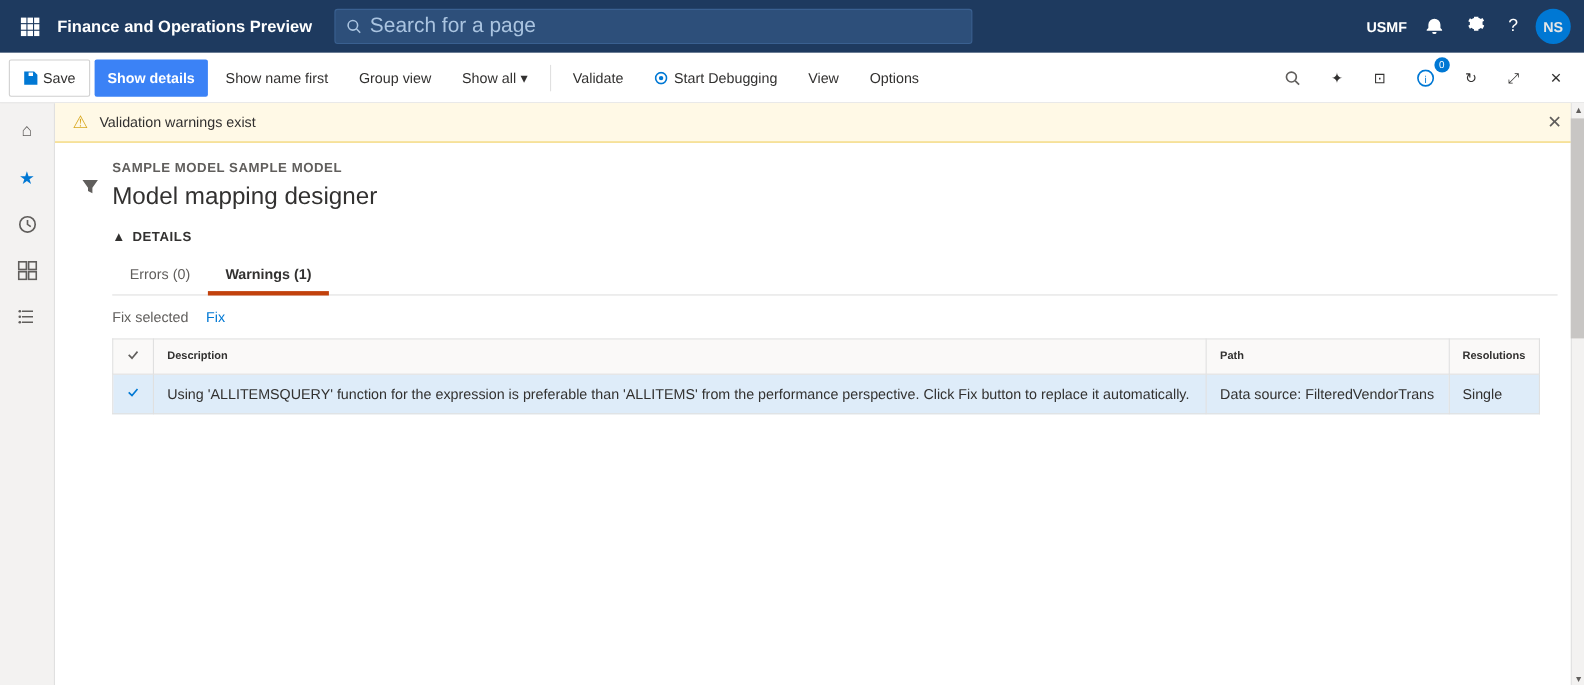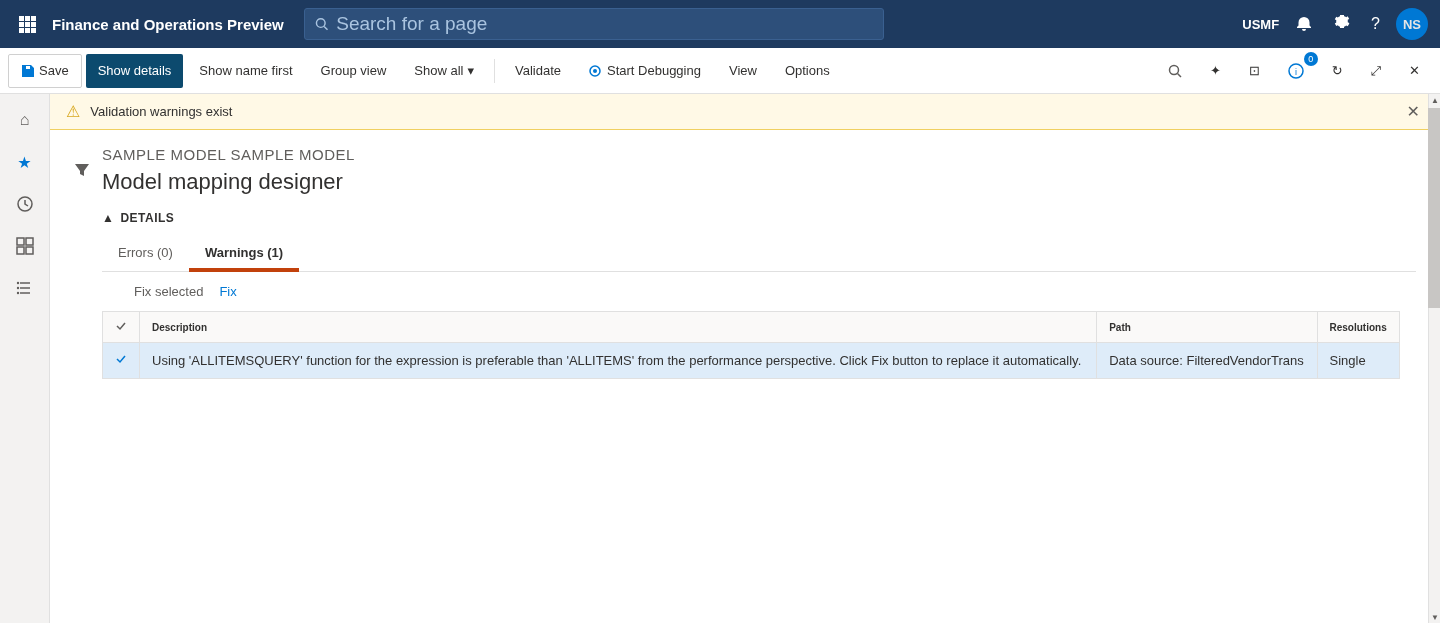--- a/index.html
+++ b/index.html
@@ -96,23 +96,23 @@
       color: #323130;
       display: flex; align-items: center; gap: 4px;
       border-radius: 2px;
     }
     .action-bar-btn.save {
       background: white;
       border: 1px solid #d0d0d0;
       color: #323130;
     }
     .action-bar-btn.primary {
-      background: #0c4a6e;
+      background: #3b82f6;
       color: white;
-      font-weight: 400;
+      font-weight: 700;
     }
     .action-bar-separator {
       width: 1px; height: 24px; background: #e0e0e0; margin: 0 4px;
     }
     .action-bar-right {
       margin-left: auto;
       display: flex; align-items: center; gap: 4px;
     }
 
     
@@ -168,25 +168,26 @@
       color: #605e5c;
       font-size: 16px;
       padding: 4px;
     }
 
     
     .page-content {
       padding: 16px 24px;
     }
     .breadcrumb {
-      font-size: 15px;
+      font-size: 12px;
       color: #605e5c;
       text-transform: uppercase;
       letter-spacing: 0.5px;
       margin-bottom: 6px;
+      font-weight: bold;
     }
     .page-title {
       font-size: 22px;
       font-weight: 300;
       color: #323130;
       margin-bottom: 16px;
     }
 
     
     .section-header {
@@ -223,21 +224,20 @@
       border-bottom: 4px solid #c2410c;
       font-weight: 600;
     }
 
     
     .fix-actions {
       display: flex;
       align-items: center;
       gap: 16px;
       margin-bottom: 12px;
-      margin-left: 32px;
     }
     .fix-link {
       color: #605e5c;
       font-size: 13px;
       cursor: pointer;
     }
     .fix-link.active { color: #0078d4; text-decoration: none; }
 
     
     .data-table {

